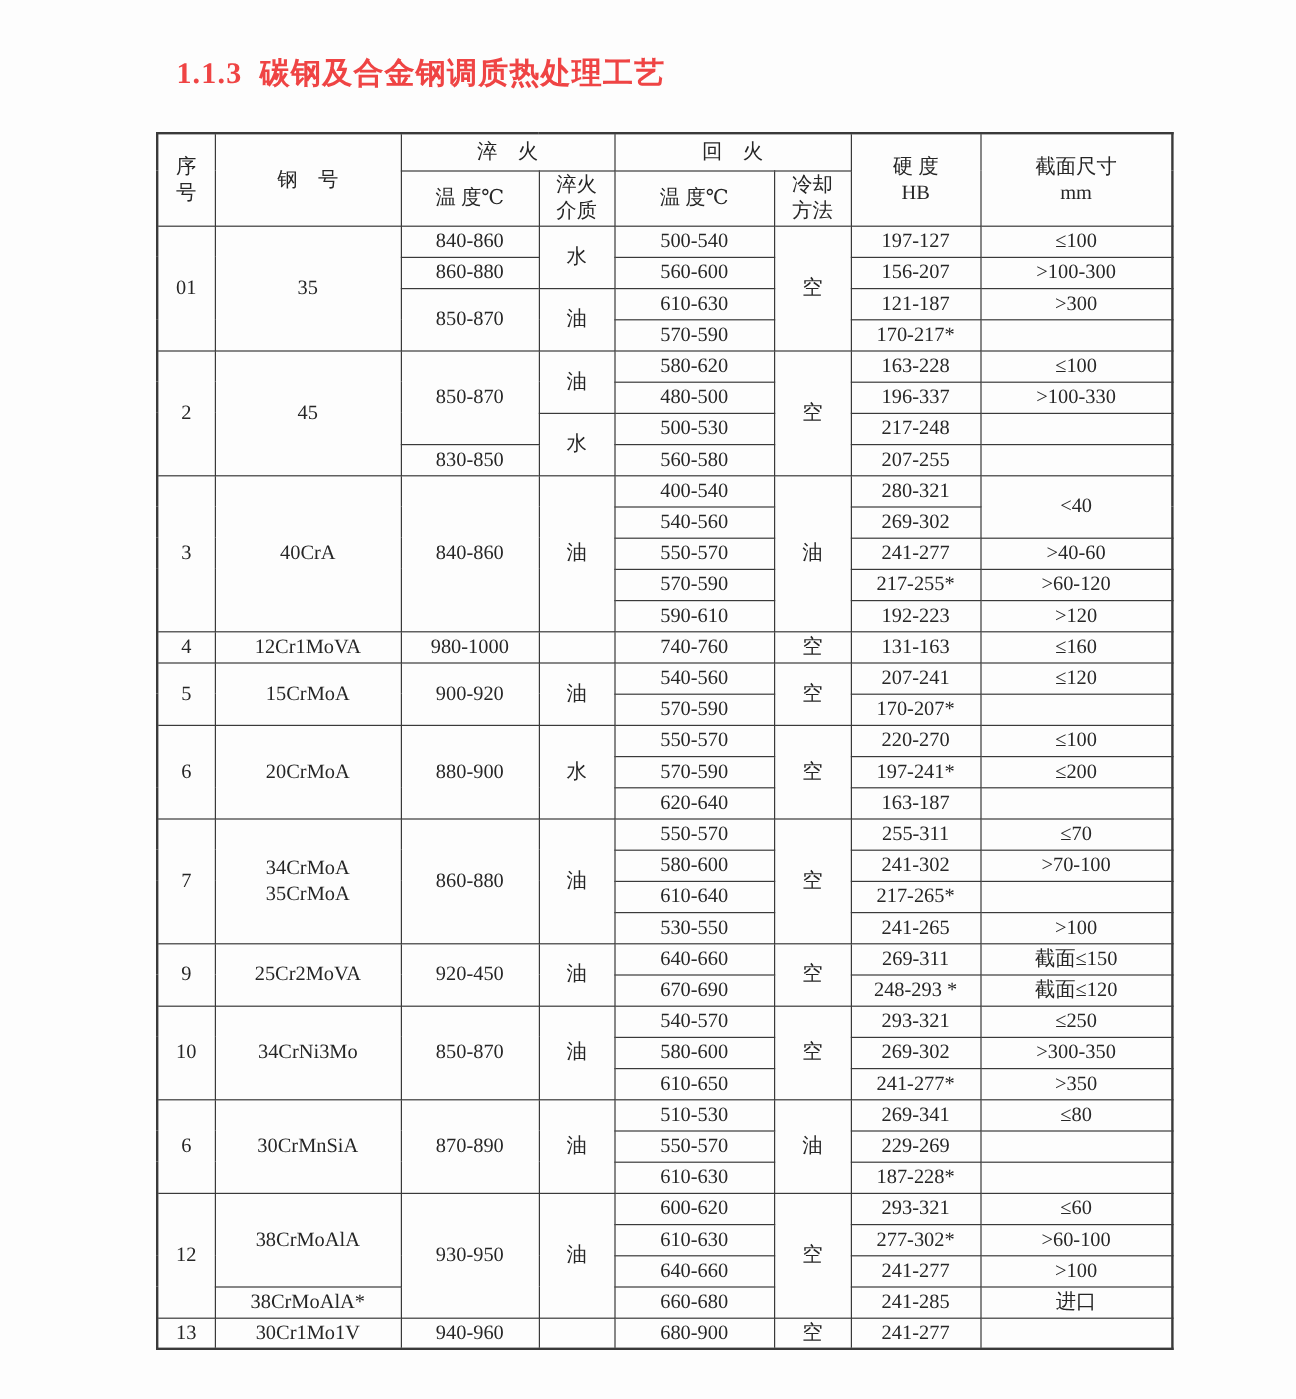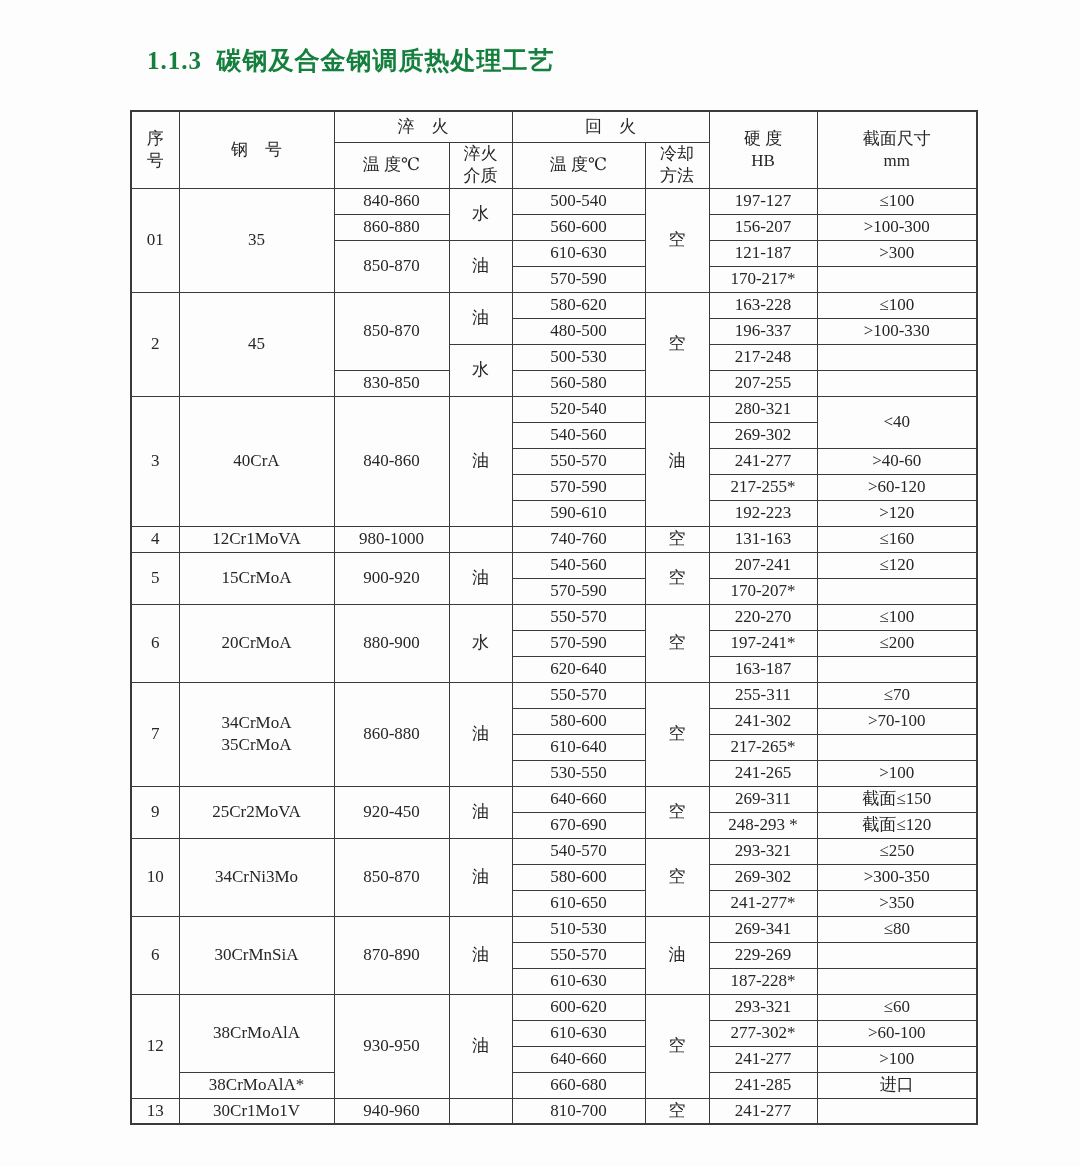--- a/index.html
+++ b/index.html
@@ -13,21 +13,21 @@
     overflow: hidden;
   }
   .doc-title {
     position: absolute;
     left: 147px;
     top: 44px;
     font-size: 25px;
     font-weight: bold;
     letter-spacing: 1px;
     white-space: pre;
-    color: #15803d;
+    color: #ef4444;
   }
   table.ht-table {
     position: absolute;
     left: 130px;
     top: 110px;
     width: 846px;
     border-collapse: collapse;
     table-layout: fixed;
     border: 2px solid #3a3a3a;
   }
@@ -147,21 +147,21 @@
           <td>830-850</td>
           <td>560-580</td>
           <td>207-255</td>
           <td></td>
         </tr>
         <tr>
           <td rowspan="5">3</td>
           <td rowspan="5">40CrA</td>
           <td rowspan="5">840-860</td>
           <td rowspan="5">油</td>
-          <td>520-540</td>
+          <td>400-540</td>
           <td rowspan="5">油</td>
           <td>280-321</td>
           <td rowspan="2">&lt;40</td>
         </tr>
         <tr>
           <td>540-560</td>
           <td>269-302</td>
         </tr>
         <tr>
           <td>550-570</td>
@@ -328,21 +328,21 @@
           <td>38CrMoAlA*</td>
           <td>660-680</td>
           <td>241-285</td>
           <td>进口</td>
         </tr>
         <tr>
           <td>13</td>
           <td>30Cr1Mo1V</td>
           <td>940-960</td>
           <td></td>
-          <td>810-700</td>
+          <td>680-900</td>
           <td>空</td>
           <td>241-277</td>
           <td></td>
         </tr>
       </tbody>
   </table>
 
 </div>
 
 </body></html>

